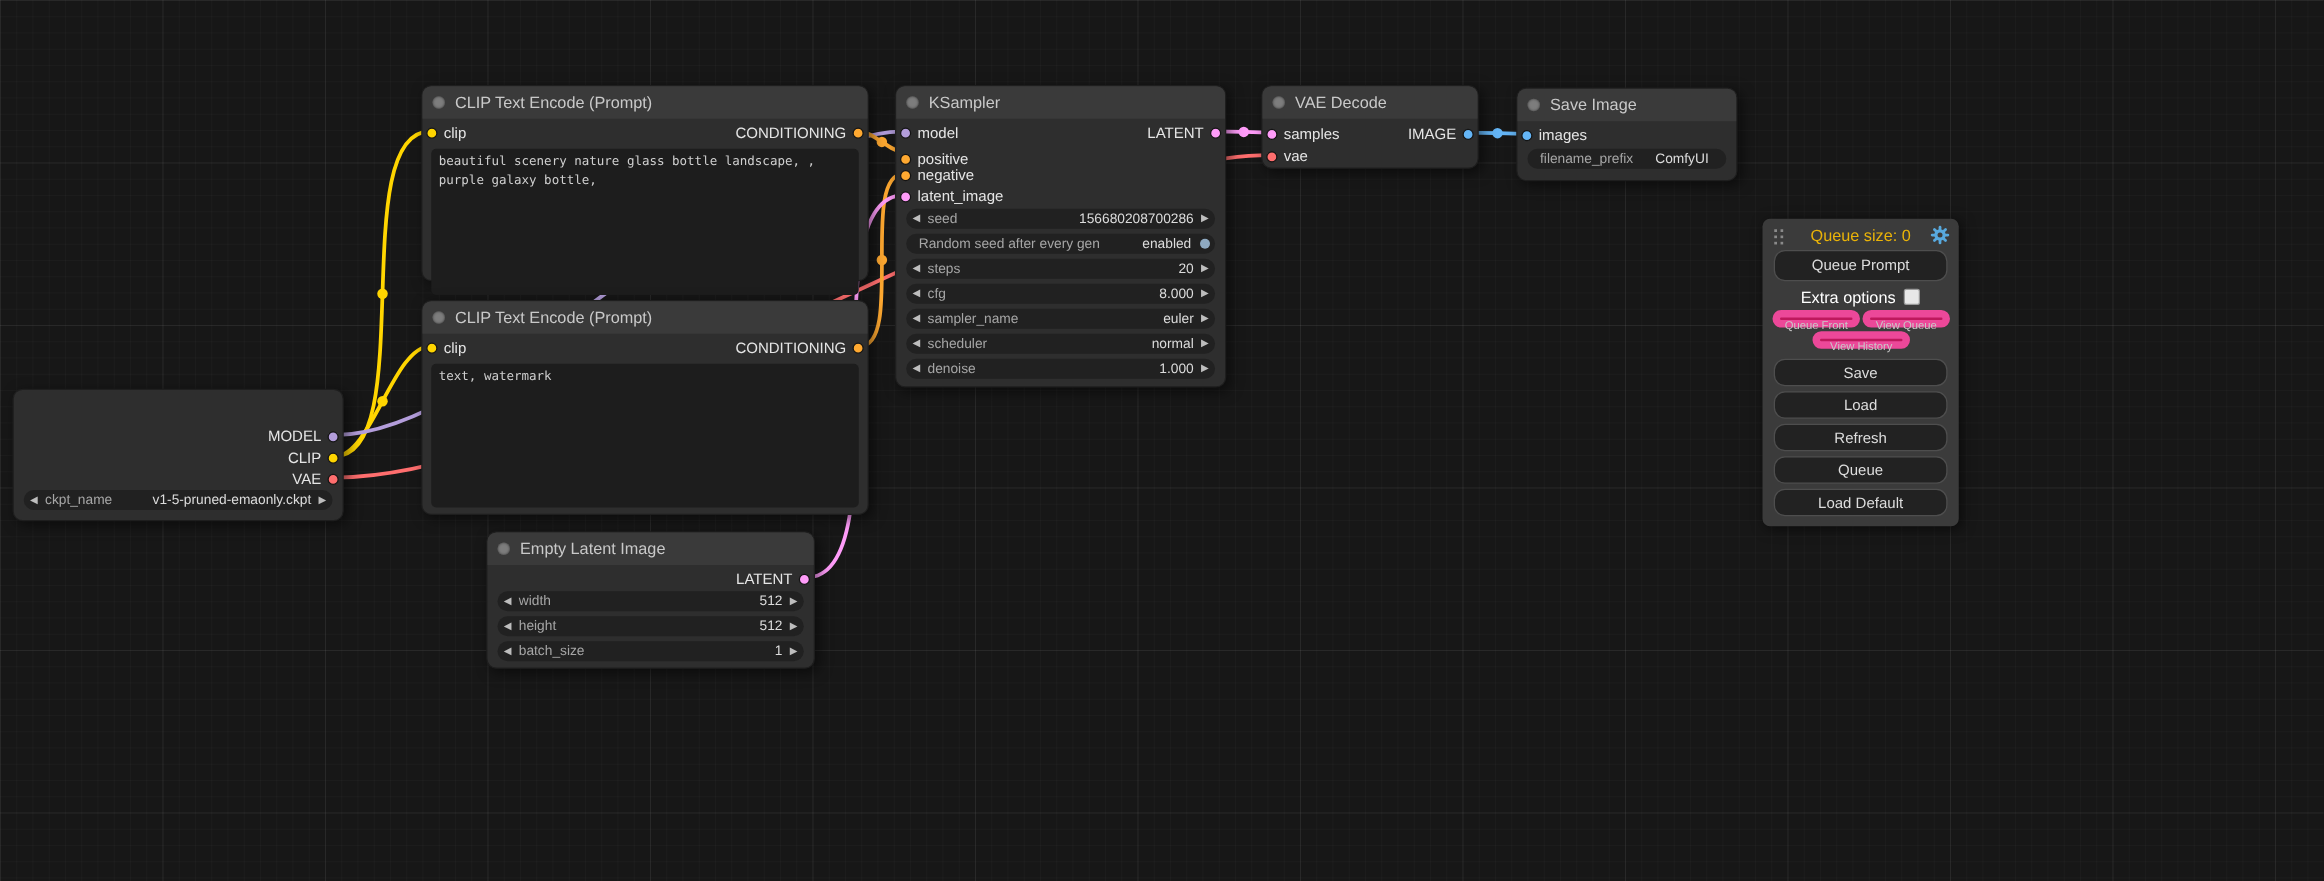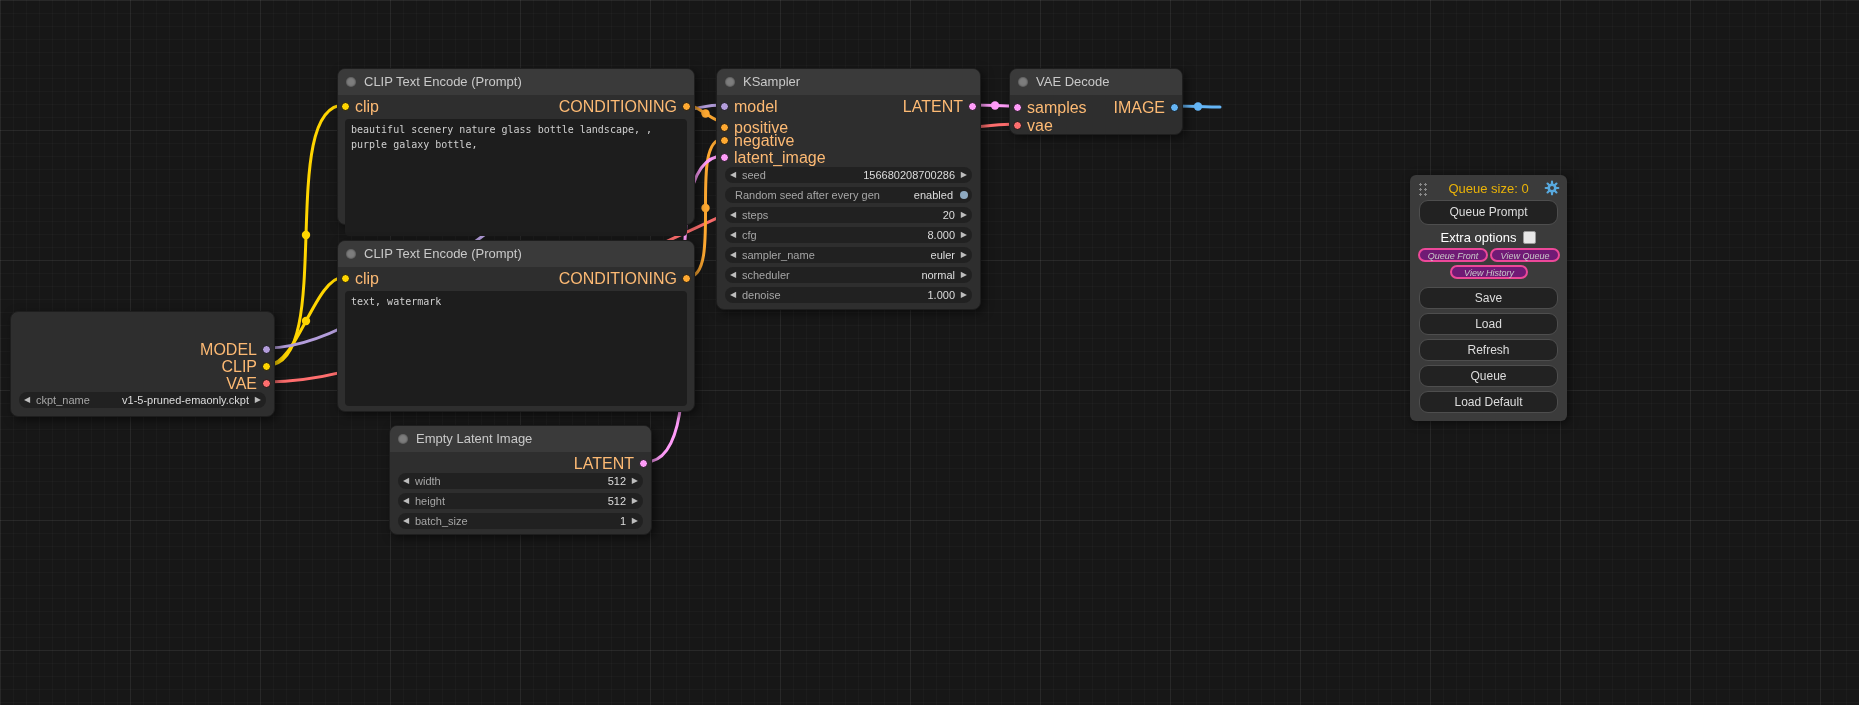--- a/index.html
+++ b/index.html
@@ -28,21 +28,21 @@
     position:absolute; left:0; right:0; top:0; height:26px;
     background:#3a3a3a; border-radius:7px 7px 0 0;
     color:#c9c9c9; font-size:13px; line-height:26px; padding-left:26px;
     white-space:nowrap; overflow:hidden;
   }
   .title-dot {
     position:absolute; left:8px; top:8px; width:10px; height:10px;
     border-radius:50%; background:#7d7d7d; box-shadow:inset 0 0 2px #333;
   }
 
-  .slot-row { position:absolute; left:0; right:0; height:17px; font-size:16px; color:#fdba74; line-height:17px; }
+  .slot-row { position:absolute; left:0; right:0; height:17px; font-size:12px; color:#e5e5e5; line-height:17px; }
   .slot-dot { position:absolute; top:4px; width:9px; height:9px; border-radius:50%; border:1px solid #141414; }
   .slot-in  .slot-dot { left:3px; }
   .slot-in  .slot-label { position:absolute; left:17px; white-space:nowrap; }
   .slot-out .slot-dot { right:3px; }
   .slot-out .slot-label { position:absolute; right:17px; white-space:nowrap; }
 
   .widget {
     position:absolute; left:8px; right:8px; height:16px;
     background:#212121; border-radius:8px; font-size:11px; line-height:16px;
   }
@@ -95,23 +95,23 @@
     font-family:inherit; cursor:pointer;
   }
   .btn-queue { top:25px; height:25px; line-height:23px; }
   .btn-save { top:112px; } .btn-load { top:138px; } .btn-refresh { top:164px; }
   .btn-clear { top:190px; } .btn-default { top:216px; }
 
   .extra-row { position:absolute; top:55px; left:0; right:0; text-align:center; font-size:13px; color:#ffffff; }
   .checkbox { display:inline-block; width:13px; height:13px; background:#e8e8e8; border:1px solid #9a9a9a; border-radius:2px; vertical-align:-2px; margin-left:7px; cursor:pointer; }
 
   .btn-small {
-    position:absolute; height:14px; background:#701a75; border:2px solid #ec4899;
+    position:absolute; height:14px; background:#be185d; border:6px solid #ec4899;
     border-radius:8px; color:#c9c9c9; font-size:9px; line-height:12px; text-align:center;
-    font-family:inherit; cursor:pointer;font-style:italic;
+    font-family:inherit; cursor:pointer;
   }
   .btn-qfront { top:73px; left:8px;  width:70px; }
   .btn-vqueue { top:73px; left:80px; width:70px; }
   .btn-vhist  { top:90px; left:40px; width:78px; }
 </style>
 </head>
 <body>
 
 <div class="canvas">
 
@@ -298,20 +298,34 @@
     <div class="slot-row slot-out" style="top:30px">
       <span class="slot-label">IMAGE</span>
       <span class="slot-dot" style="background: rgb(100, 181, 246);"></span>
     </div>
     <div class="slot-row slot-in" style="top:48px">
       <span class="slot-dot" style="background: rgb(255, 110, 110);"></span>
       <span class="slot-label">vae</span>
     </div>
   </div>
 
+  <div class="node n-si">
+    <div class="node-title">
+      <span class="title-dot"></span>
+      <span>Save Image</span>
+    </div>
+    <div class="slot-row slot-in" style="top:29px">
+      <span class="slot-dot" style="background: rgb(100, 181, 246);"></span>
+      <span class="slot-label">images</span>
+    </div>
+    <div class="widget plain" style="top:48px">
+      <span class="w-label">filename_prefix</span>
+      <span class="w-value">ComfyUI</span>
+    </div>
+  </div>
 
   <div class="menu">
     <div class="menu-header">
       <span class="drag-handle"></span>
       <span class="queue-size">Queue size: 0</span>
       <span class="gear">
         <svg width="16" height="16" viewBox="0 0 16 16">
           <g style="fill: rgb(88, 169, 222);">
             <rect x="6.9" y="0.6" width="2.2" height="14.8" rx="1.1"></rect>
             <rect x="6.9" y="0.6" width="2.2" height="14.8" rx="1.1" transform="rotate(45 8 8)"></rect>

